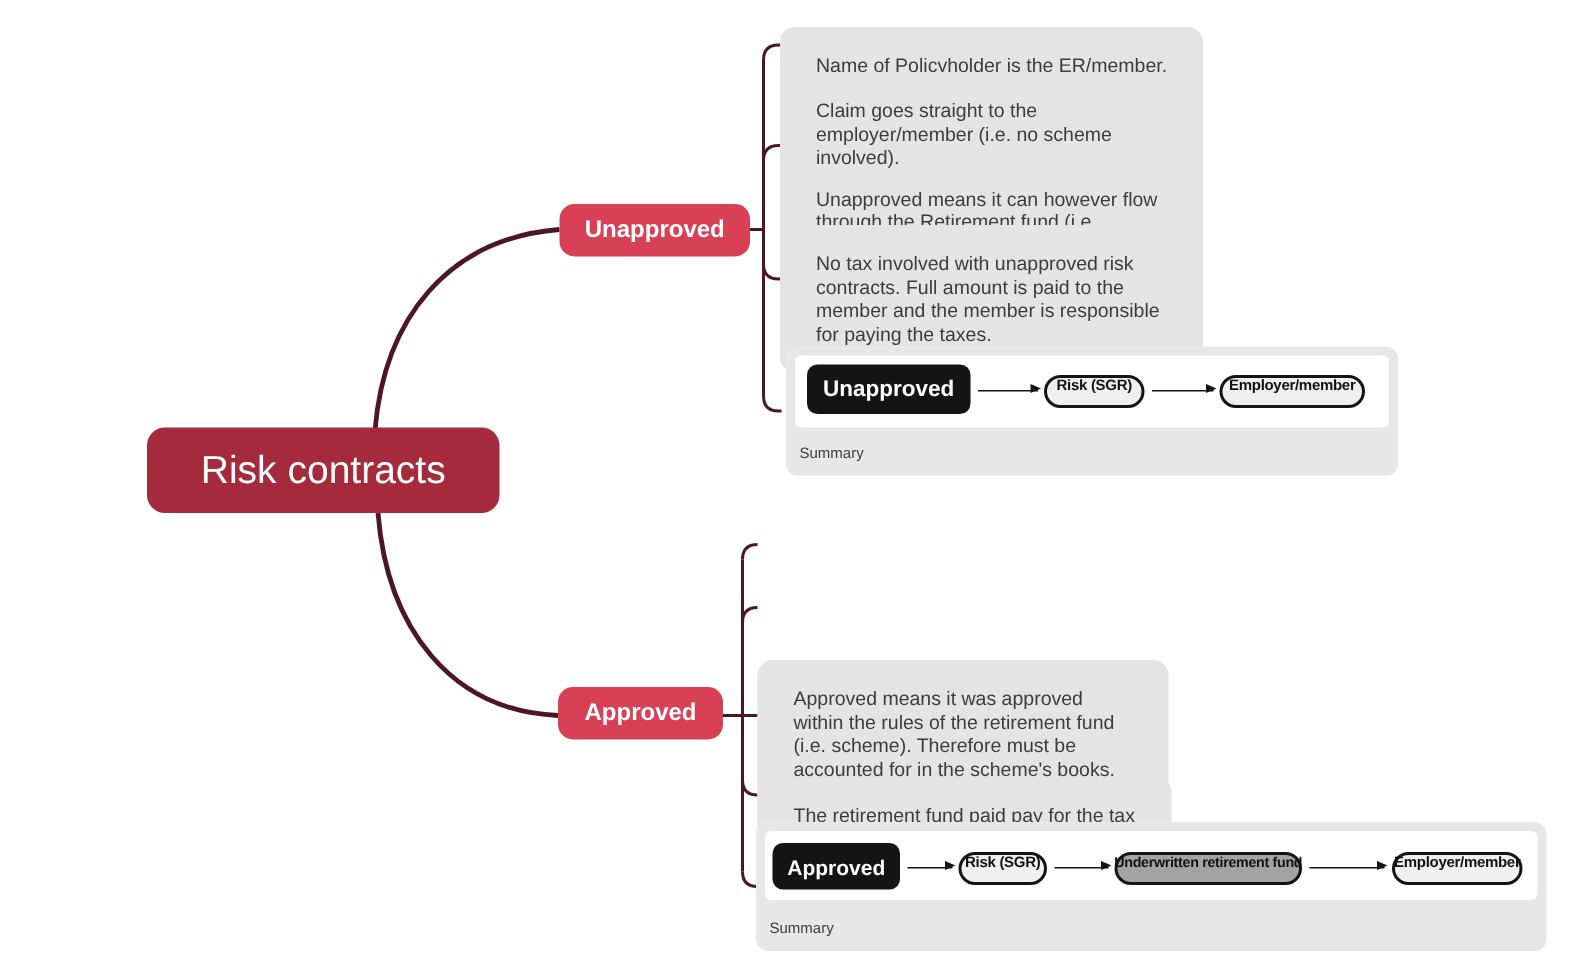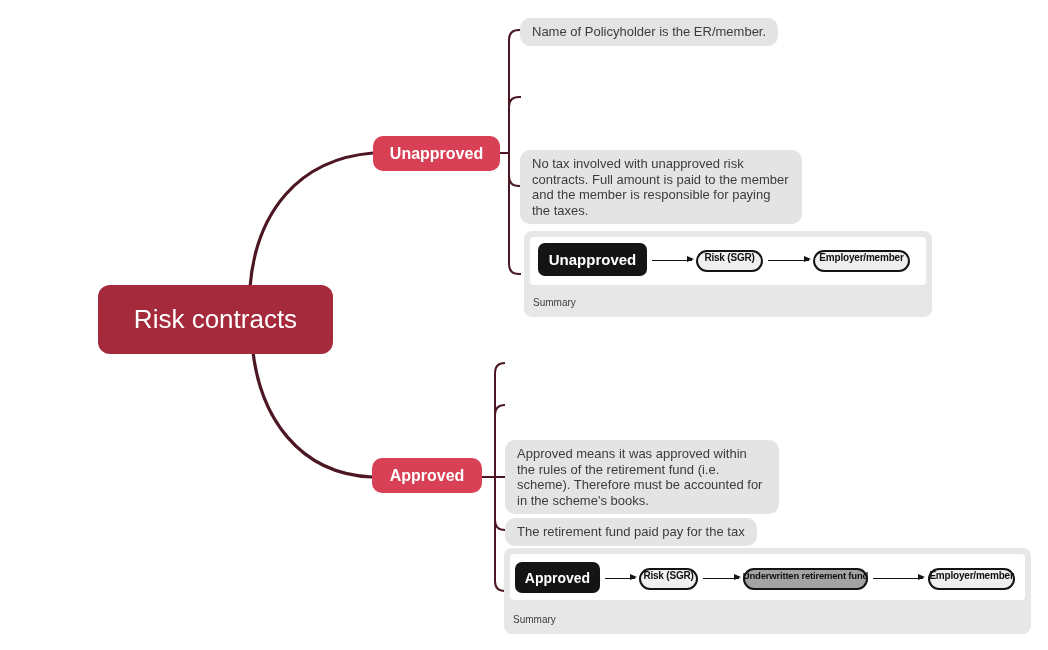--- a/index.html
+++ b/index.html
@@ -3,30 +3,30 @@
 <meta charset="utf-8">
 <style>
   html,body{margin:0;padding:0;background:#ffffff;}
   #canvas{
     position:relative;width:1048px;height:650px;overflow:hidden;background:#ffffff;
     font-family:"Liberation Sans",sans-serif;
   }
   #connector-layer{position:absolute;left:0;top:0;width:1048px;height:650px;pointer-events:none;}
 
   .node{position:absolute;display:flex;align-items:center;justify-content:center;color:#ffffff;border-radius:10px;}
-  #root-node{left:98px;top:285px;width:235px;height:69px;background:#A42A3C;font-size:26px;font-weight:500;border-radius:12px;}
+  #root-node{left:98px;top:285px;width:235px;height:57px;background:#A42A3C;font-size:26px;font-weight:500;border-radius:12px;}
   .branch-node{background:#D84055;font-size:16px;font-weight:600;}
   #branch-unapproved{left:373px;top:136px;width:127px;height:35px;}
   #branch-approved{left:372px;top:458px;width:110px;height:35px;}
 
   .note{
     position:absolute;background:#E4E4E4;border-radius:10px;padding:6px 12px;
     font-size:13px;line-height:15.5px;color:#3C3C3C;
   }
-  .note p{margin:0;}
+  .note p{margin:12px;}
   .note p + p{margin-top:10px;}
   .nowrap{white-space:nowrap;}
 
   .attachment{position:absolute;background:#E7E7E7;border-radius:8px;}
   .att-inner{position:absolute;left:6px;top:6px;right:6px;background:#ffffff;border-radius:4px;}
   .att-caption{position:absolute;left:9px;bottom:9px;font-size:10px;color:#3C3C3C;}
 
   .flow-black{
     position:absolute;display:flex;align-items:center;justify-content:center;
     background:#141414;color:#ffffff;border-radius:7px;font-weight:bold;white-space:nowrap;
@@ -82,20 +82,24 @@
   <div class="node branch-node" id="branch-unapproved">
     <span>Unapproved</span>
   </div>
   <div class="node branch-node" id="branch-approved">
     <span>Approved</span>
   </div>
 
   <div class="note nowrap" style="left:520px;top:18px;">
     <p>Name of Policyholder is the ER/member.</p>
   </div>
+  <div class="note" style="left:520px;top:48px;width:258px;">
+    <p>Claim goes straight to the employer/member (i.e. no scheme involved).</p>
+    <p>Unapproved means it can however flow through the Retirement fund (i.e. scheme conduit)</p>
+  </div>
   <div class="note" style="left:520px;top:150px;width:258px;">
     <p>No tax involved with unapproved risk contracts. Full amount is paid to the member and the member is responsible for paying the taxes.</p>
   </div>
 
   <div class="attachment" style="left:524px;top:231px;width:408px;height:86px;">
     <div class="att-inner" style="height:48px;">
       <div class="flow-black fb-lg" style="left:8px;top:6px;width:109px;height:33px;">
         <span>Unapproved</span>
       </div>
       <div class="flow-arrow" style="left:122px;top:23px;width:40px;"></div>

